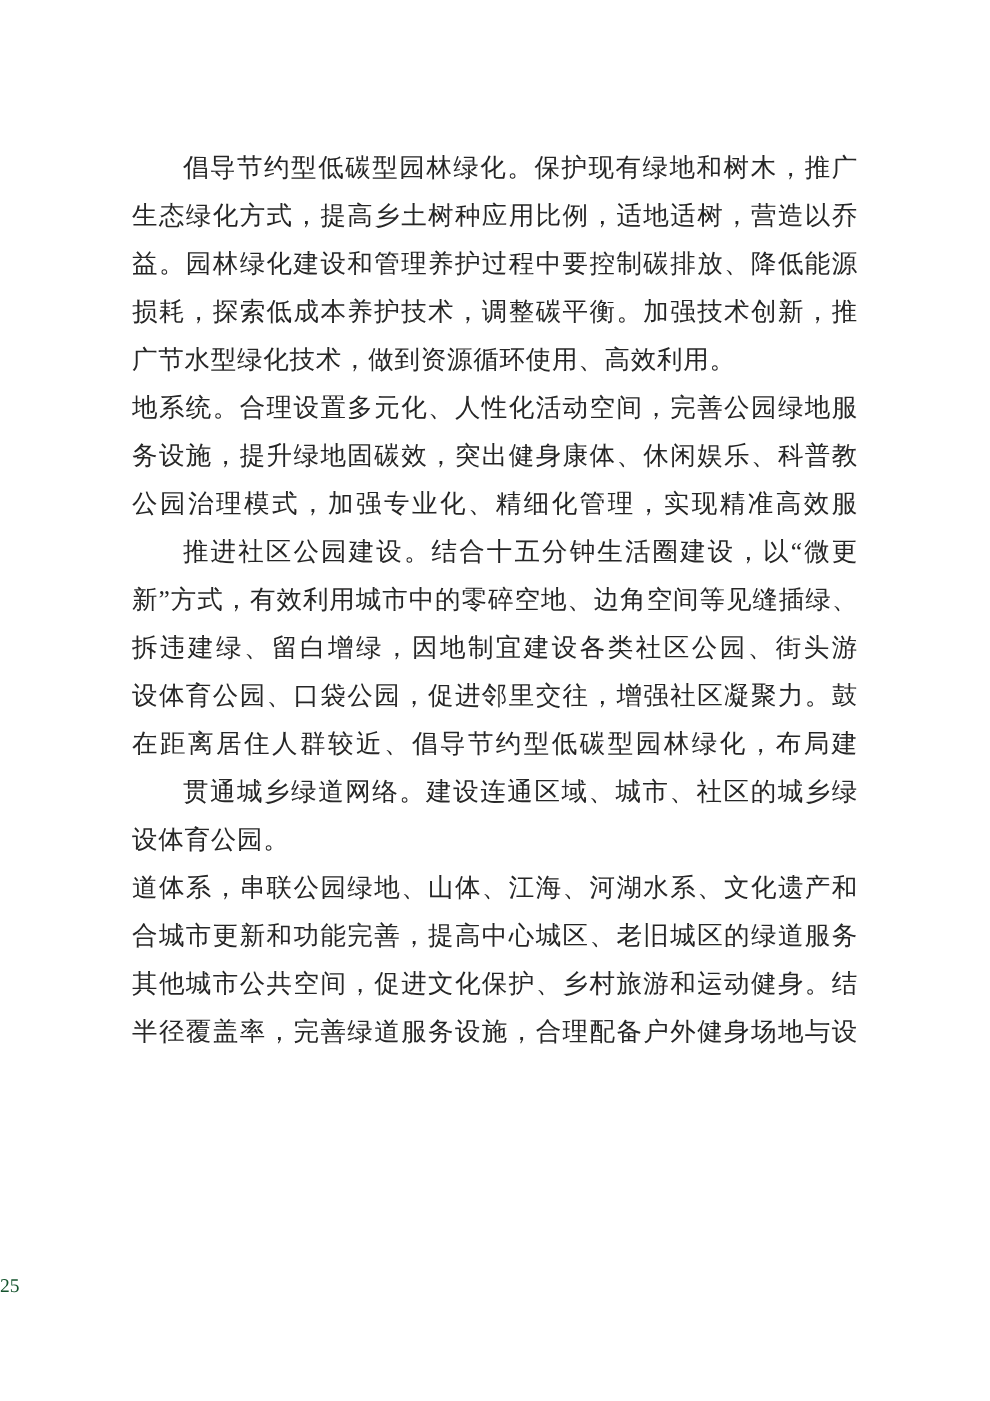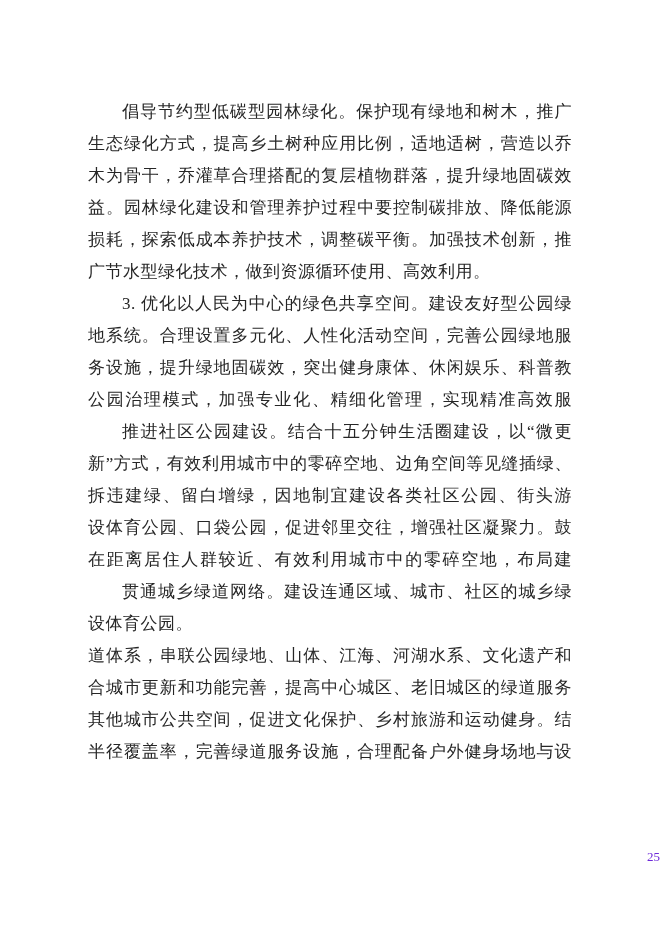--- a/index.html
+++ b/index.html
@@ -35,45 +35,43 @@
     text-indent: 2em;
   }
   .line.para-last {
     text-align-last: left;
   }
   .page-number {
     position: absolute;
     top: 849px;
     left: 0;
     width: 100%;
-    text-align: right;
+    text-align: left;
     font-size: 13px;
-    color: #6d28d9;
+    color: #14532d;
   }
 </style>
 </head>
 <body>
 
 <div class="page">
   <div class="text-block">
     <div class="line first">倡导节约型低碳型园林绿化。保护现有绿地和树木，推广</div>
     <div class="line">生态绿化方式，提高乡土树种应用比例，适地适树，营造以乔</div>
-    <div class="line">木为骨干，乔灌草合理搭配的复层植物群落，提升绿地固碳效</div>
     <div class="line">益。园林绿化建设和管理养护过程中要控制碳排放、降低能源</div>
     <div class="line">损耗，探索低成本养护技术，调整碳平衡。加强技术创新，推</div>
     <div class="line para-last">广节水型绿化技术，做到资源循环使用、高效利用。</div>
-    <div class="line first">3. 优化以人民为中心的绿色共享空间。建设友好型公园绿</div>
     <div class="line">地系统。合理设置多元化、人性化活动空间，完善公园绿地服</div>
     <div class="line">务设施，提升绿地固碳效，突出健身康体、休闲娱乐、科普教</div>
     <div class="line">公园治理模式，加强专业化、精细化管理，实现精准高效服务。</div>
     <div class="line first">推进社区公园建设。结合十五分钟生活圈建设，以“微更</div>
     <div class="line">新”方式，有效利用城市中的零碎空地、边角空间等见缝插绿、</div>
     <div class="line">拆违建绿、留白增绿，因地制宜建设各类社区公园、街头游园、</div>
     <div class="line">设体育公园、口袋公园，促进邻里交往，增强社区凝聚力。鼓励</div>
-    <div class="line">在距离居住人群较近、有效利用城市中的零碎空地，布局建</div>
+    <div class="line">在距离居住人群较近、倡导节约型低碳型园林绿化，布局建</div>
     <div class="line first">贯通城乡绿道网络。建设连通区域、城市、社区的城乡绿</div>
     <div class="line para-last">设体育公园。</div>
     <div class="line">道体系，串联公园绿地、山体、江海、河湖水系、文化遗产和</div>
     <div class="line">合城市更新和功能完善，提高中心城区、老旧城区的绿道服务</div>
     <div class="line">其他城市公共空间，促进文化保护、乡村旅游和运动健身。结</div>
     <div class="line">半径覆盖率，完善绿道服务设施，合理配备户外健身场地与设</div>
   </div>
   <div class="page-number">25</div>
 </div>
 

